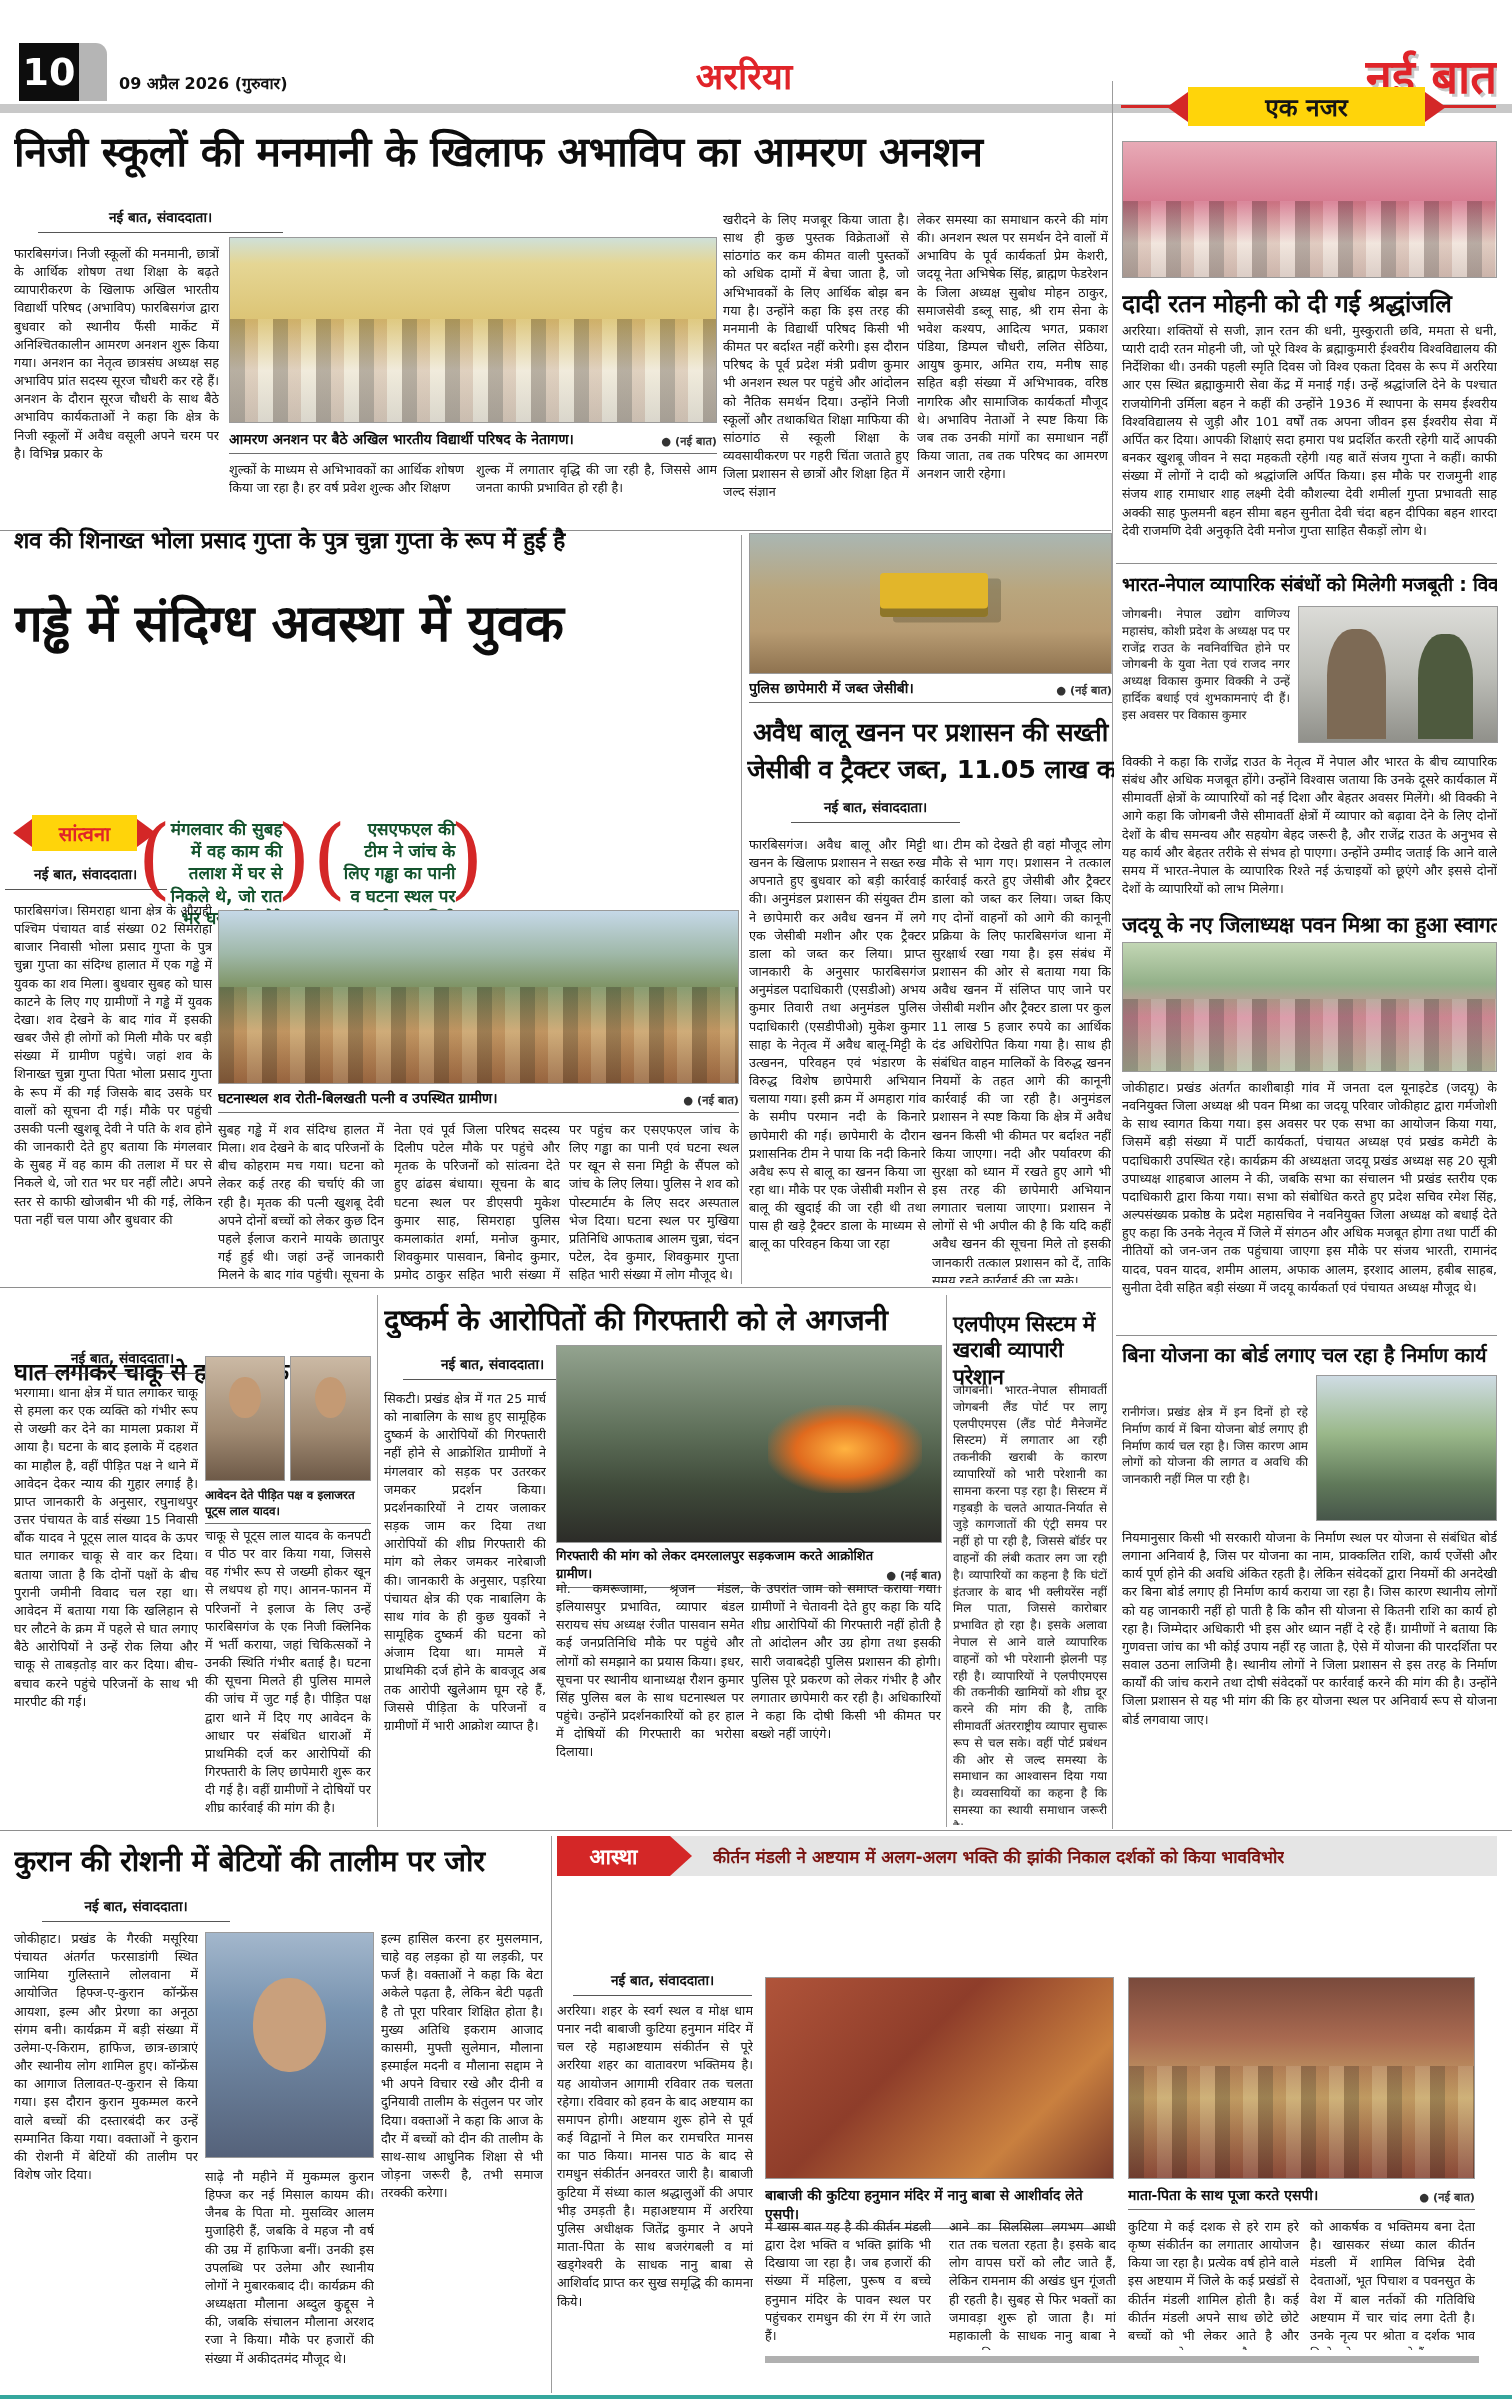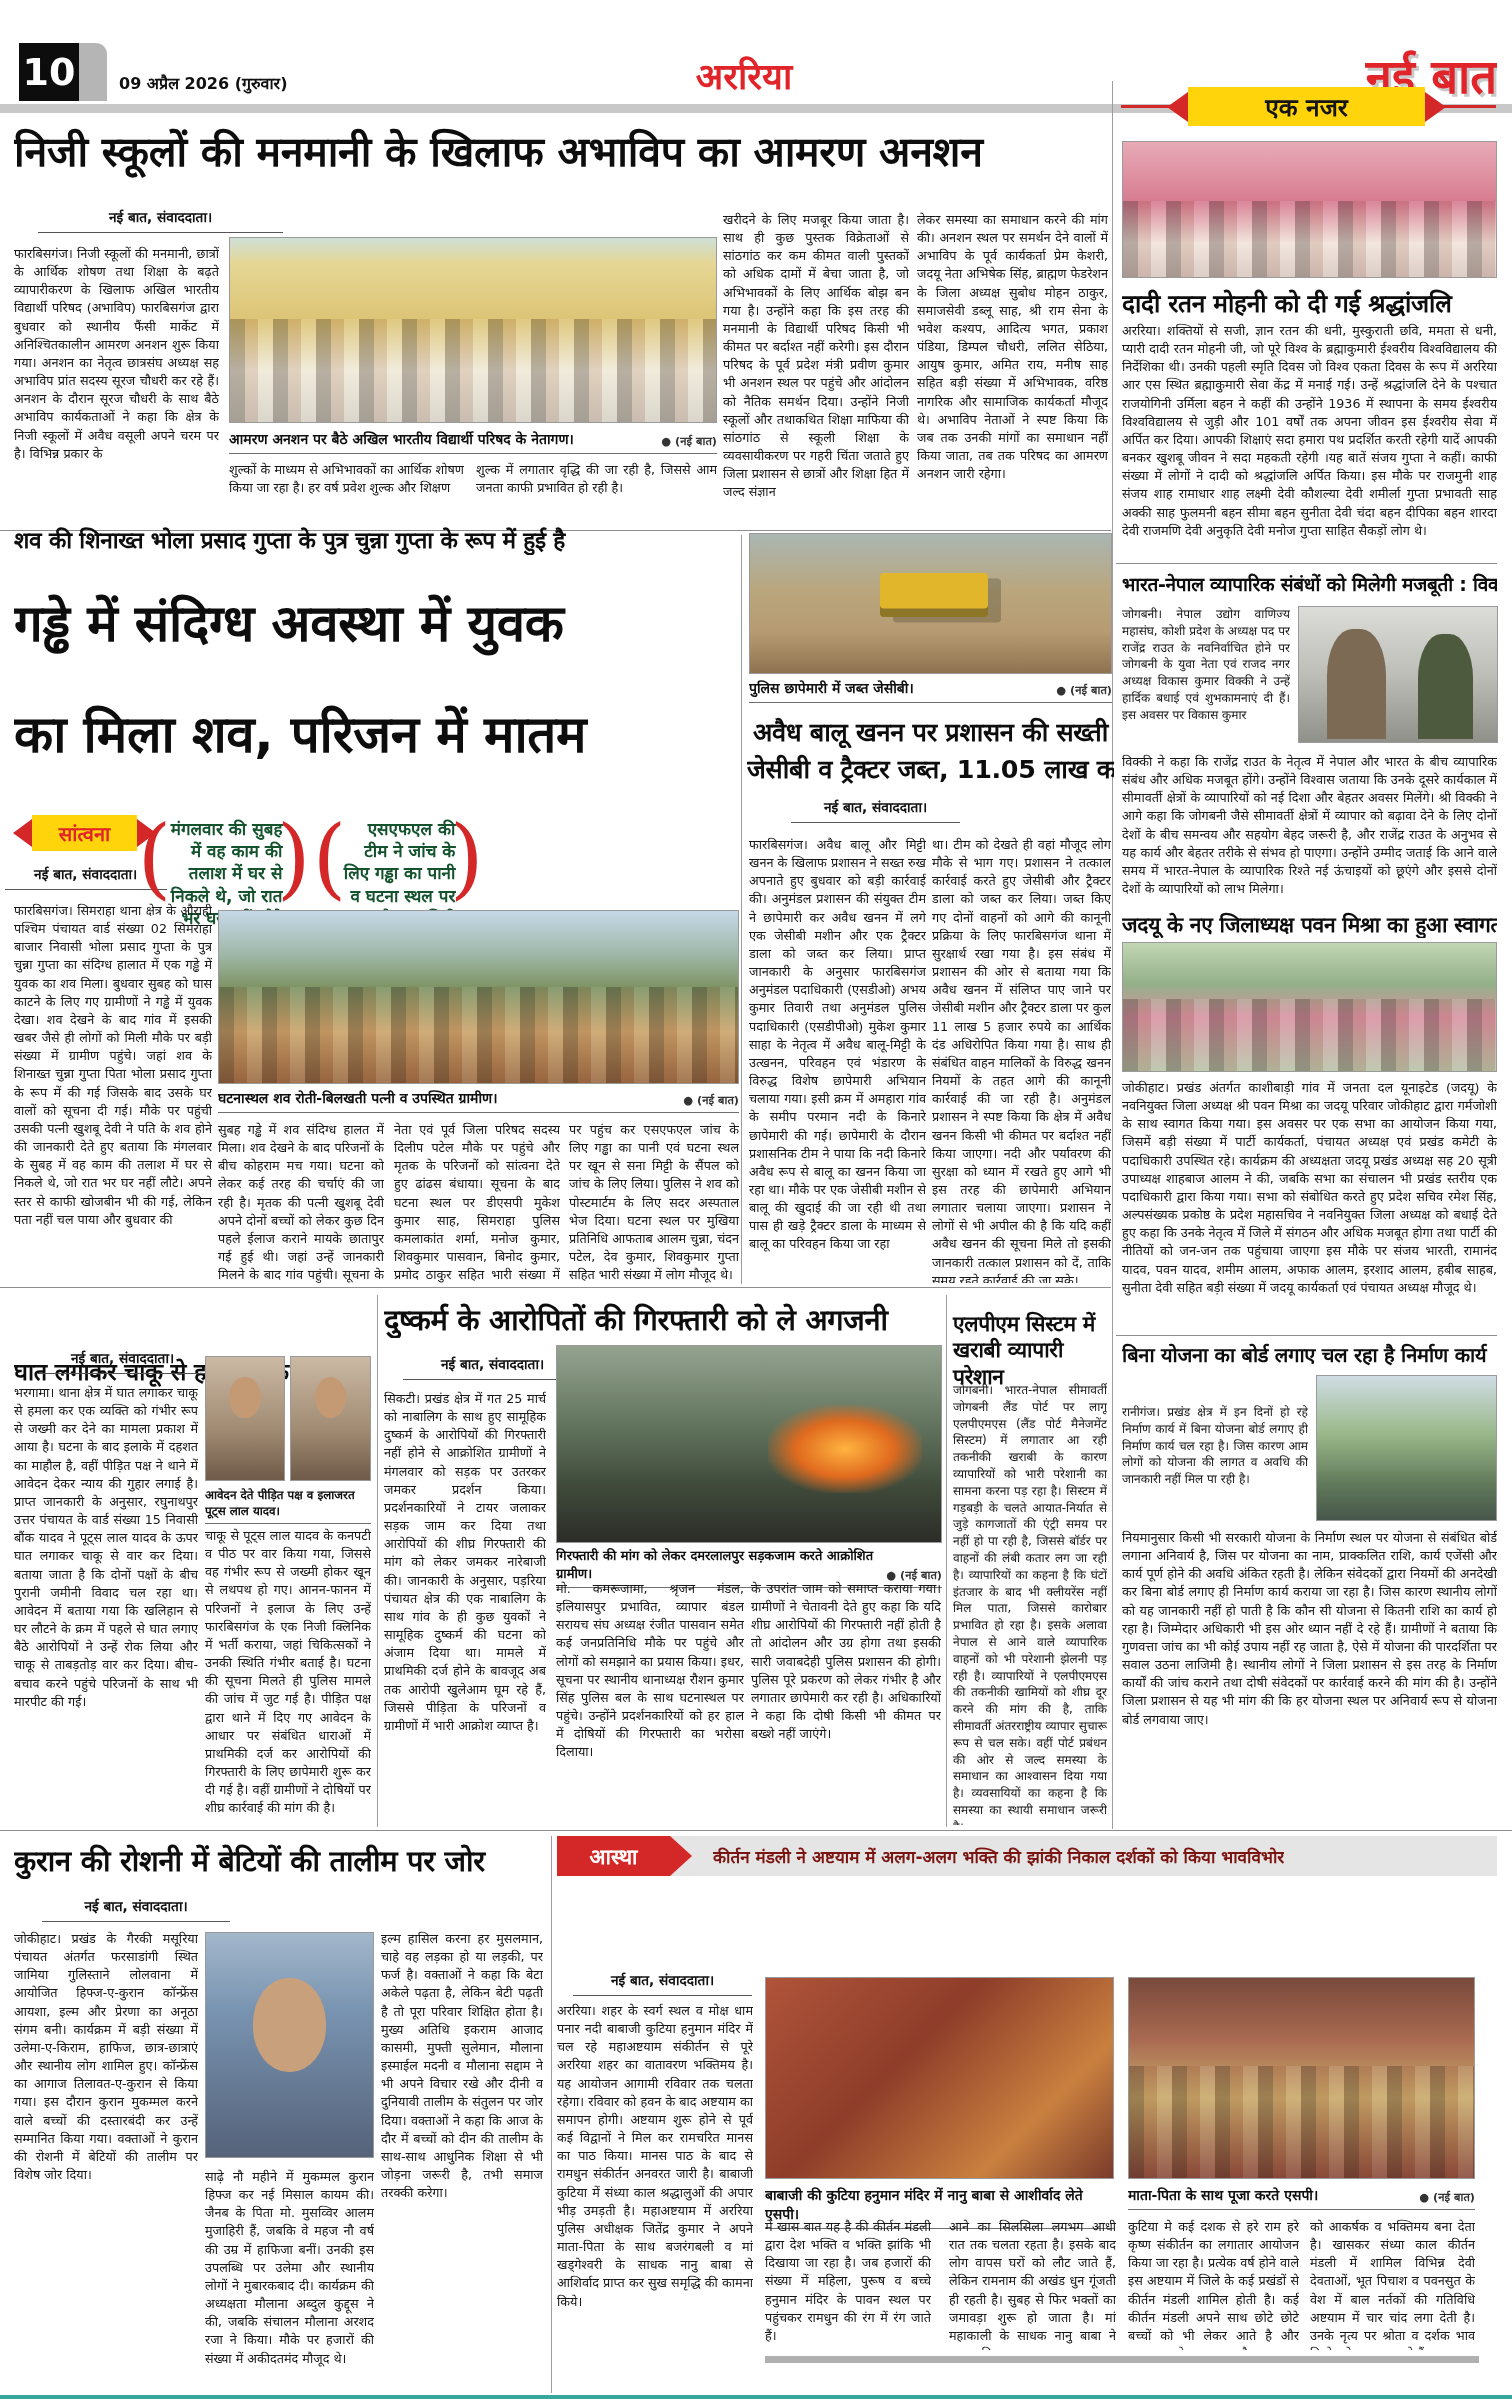--- a/index.html
+++ b/index.html
@@ -109,21 +109,20 @@
   <div class="abs hl nw" style="left:1122px;top:1341px;width:375px;font-size:20px;">बिना योजना का बोर्ड लगाए चल रहा है निर्माण कार्य</div>
   <div class="abs bt-sm" style="left:1122px;top:1375px;width:186px;height:149px;margin-top:29px;">रानीगंज। प्रखंड क्षेत्र में इन दिनों हो रहे निर्माण कार्य में बिना योजना बोर्ड लगाए ही निर्माण कार्य चल रहा है। जिस कारण आम लोगों को योजना की लागत व अवधि की जानकारी नहीं मिल पा रही है।</div>
   <div class="ph ph-trees" style="left:1316px;top:1375px;width:181px;height:146px;"></div>
   <div class="abs bt" style="left:1122px;top:1529px;width:375px;height:294px;">नियमानुसार किसी भी सरकारी योजना के निर्माण स्थल पर योजना से संबंधित बोर्ड लगाना अनिवार्य है, जिस पर योजना का नाम, प्राक्कलित राशि, कार्य एजेंसी और कार्य पूर्ण होने की अवधि अंकित रहती है। लेकिन संवेदकों द्वारा नियमों की अनदेखी कर बिना बोर्ड लगाए ही निर्माण कार्य कराया जा रहा है। जिस कारण स्थानीय लोगों को यह जानकारी नहीं हो पाती है कि कौन सी योजना से कितनी राशि का कार्य हो रहा है। जिम्मेदार अधिकारी भी इस ओर ध्यान नहीं दे रहे हैं। ग्रामीणों ने बताया कि गुणवत्ता जांच का भी कोई उपाय नहीं रह जाता है, ऐसे में योजना की पारदर्शिता पर सवाल उठना लाजिमी है। स्थानीय लोगों ने जिला प्रशासन से इस तरह के निर्माण कार्यों की जांच कराने तथा दोषी संवेदकों पर कार्रवाई करने की मांग की है। उन्होंने जिला प्रशासन से यह भी मांग की कि हर योजना स्थल पर अनिवार्य रूप से योजना बोर्ड लगवाया जाए।</div>
 
   <div class="hrule" style="left:0;top:530px;width:1111px;"></div>
   <div class="vrule" style="left:741px;top:535px;height:749px;"></div>
 
   <div class="abs hl nw" style="left:14px;top:524px;width:725px;font-size:22.6px;">शव की शिनाख्त भोला प्रसाद गुप्ता के पुत्र चुन्ना गुप्ता के रूप में हुई है</div>
   <div class="abs hl nw" style="left:14px;top:586px;width:725px;font-size:51px;font-weight:900;">गड्ढे में संदिग्ध अवस्था में युवक</div>
-  <div class="abs hl nw" style="left:14px;top:697px;width:725px;font-size:51px;font-weight:900;">का मिला शव, परिजन में मातम</div>
 
   <div class="badge" style="left:32px;top:815px;width:105px;height:36px;">
     <span class="tri" style="left:-19px;top:3.8px;border-width:14px 19px 14px 0;border-color:transparent #d42727 transparent transparent;"></span>
     <span class="red" style="font-size:20px;">सांत्वना</span>
     <span class="tri" style="right:-19px;top:3.8px;border-width:14px 0 14px 19px;border-color:transparent transparent transparent #d42727;"></span>
   </div>
   <div class="by" style="left:4.7px;top:864px;width:162px;">नई बात, संवाददाता।</div>
 
   <div class="bullet" style="left:143px;top:810px;width:162px;height:87px;">मंगलवार की सुबह में वह काम की तलाश में घर से निकले थे, जो रात भर घर नहीं लौटे</div>
   <div class="bullet" style="left:318px;top:810px;width:160px;height:87px;">एसएफएल की टीम ने जांच के लिए गड्ढा का पानी व घटना स्थल पर खून से सना मिट्टी के सैंपल लिए</div>

